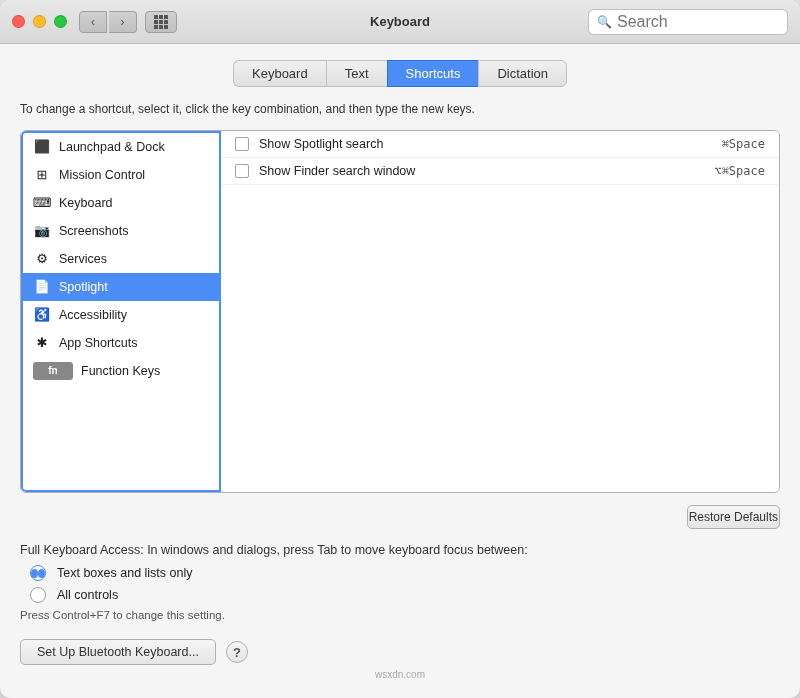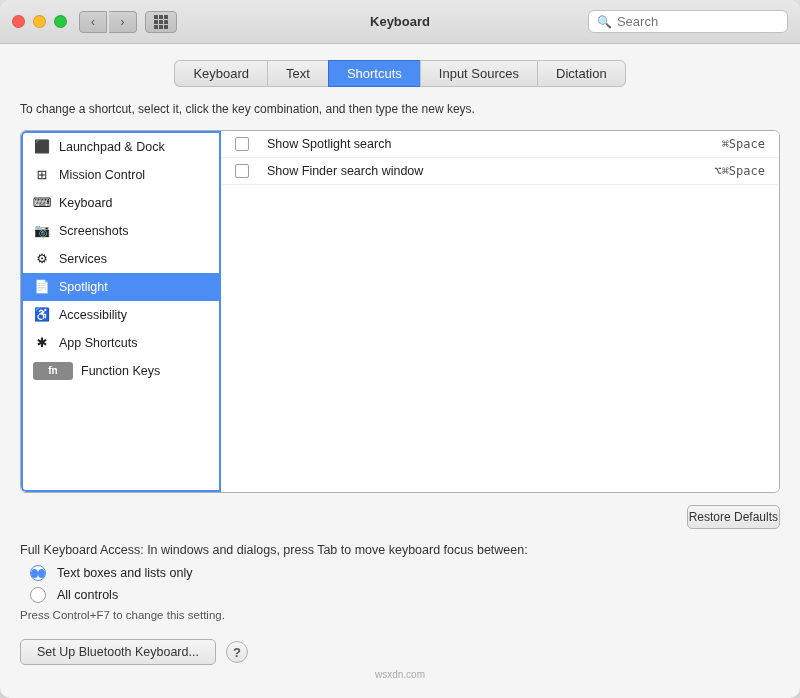--- a/index.html
+++ b/index.html
@@ -124,21 +124,21 @@
       border: 1px solid #c0c0c0;
       border-radius: 6px;
       padding: 3px 8px;
       width: 200px;
       gap: 5px;
     }
 
     .search-box input {
       border: none;
       outline: none;
-      font-size: 13px;
+      font-size: 16px;
       color: #333;
       background: transparent;
       width: 100%;
     }
 
     .search-icon-svg {
       color: #999;
       font-size: 12px;
     }
 
@@ -247,21 +247,21 @@
       padding: 0;
       overflow-y: auto;
       background: white;
     }
 
     .shortcut-row {
       display: flex;
       align-items: center;
       padding: 6px 14px;
       border-bottom: 1px solid #f0f0f0;
-      gap: 18px;
+      gap: 10px;
     }
 
     .shortcut-checkbox {
       width: 14px;
       height: 14px;
       border: 1px solid #a0a0a0;
       border-radius: 2px;
       flex-shrink: 0;
       background: white;
       cursor: pointer;
@@ -432,21 +432,20 @@
       <input type="text" placeholder="Search" style="">
     </div>
   </div>
 
   <div class="content">
 
     <div class="tabs">
       <div class="tab">Keyboard</div>
       <div class="tab">Text</div>
       <div class="tab active">Shortcuts</div>
-      <div class="tab">Input Sources</div>
       <div class="tab">Dictation</div>
     </div>
 
     <div class="instruction">To change a shortcut, select it, click the key combination, and then type the new keys.</div>
 
     <div class="main-panel">
 
       <div class="sidebar">
         <div class="sidebar-item">
           <span class="sidebar-icon">⬛</span>

